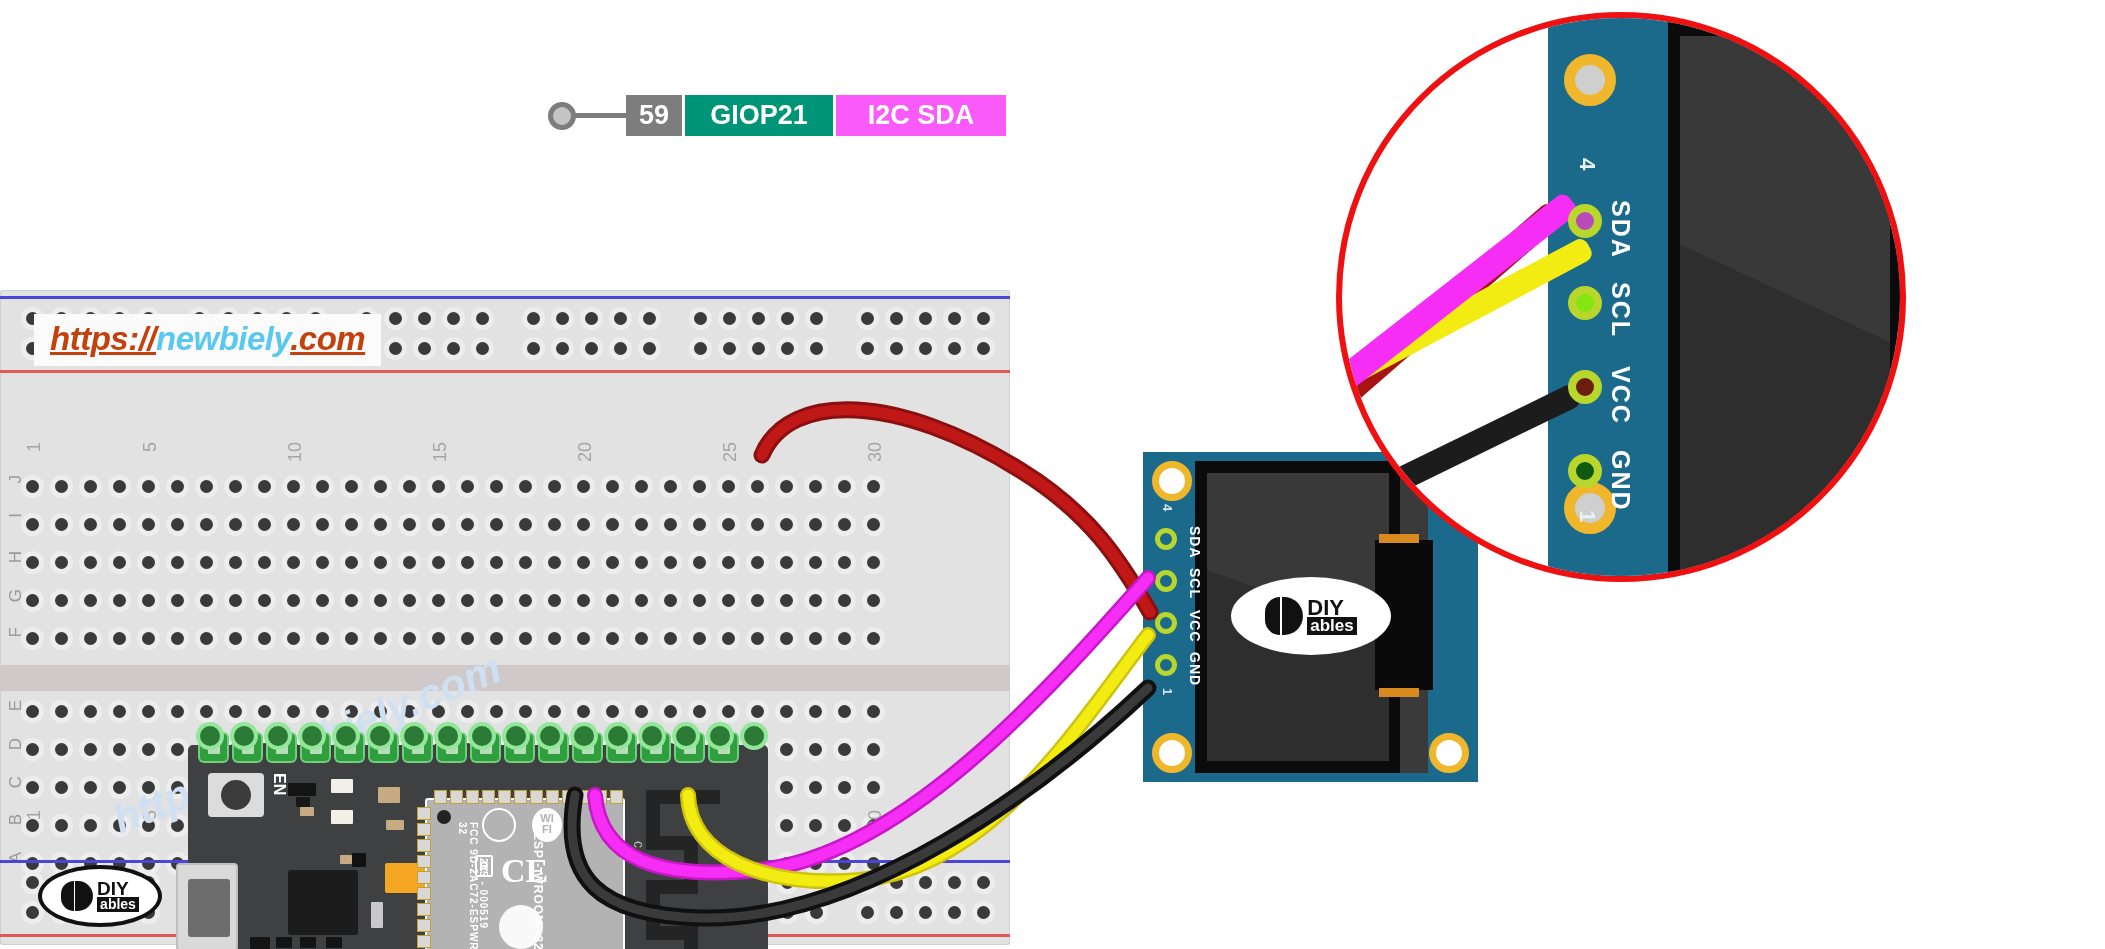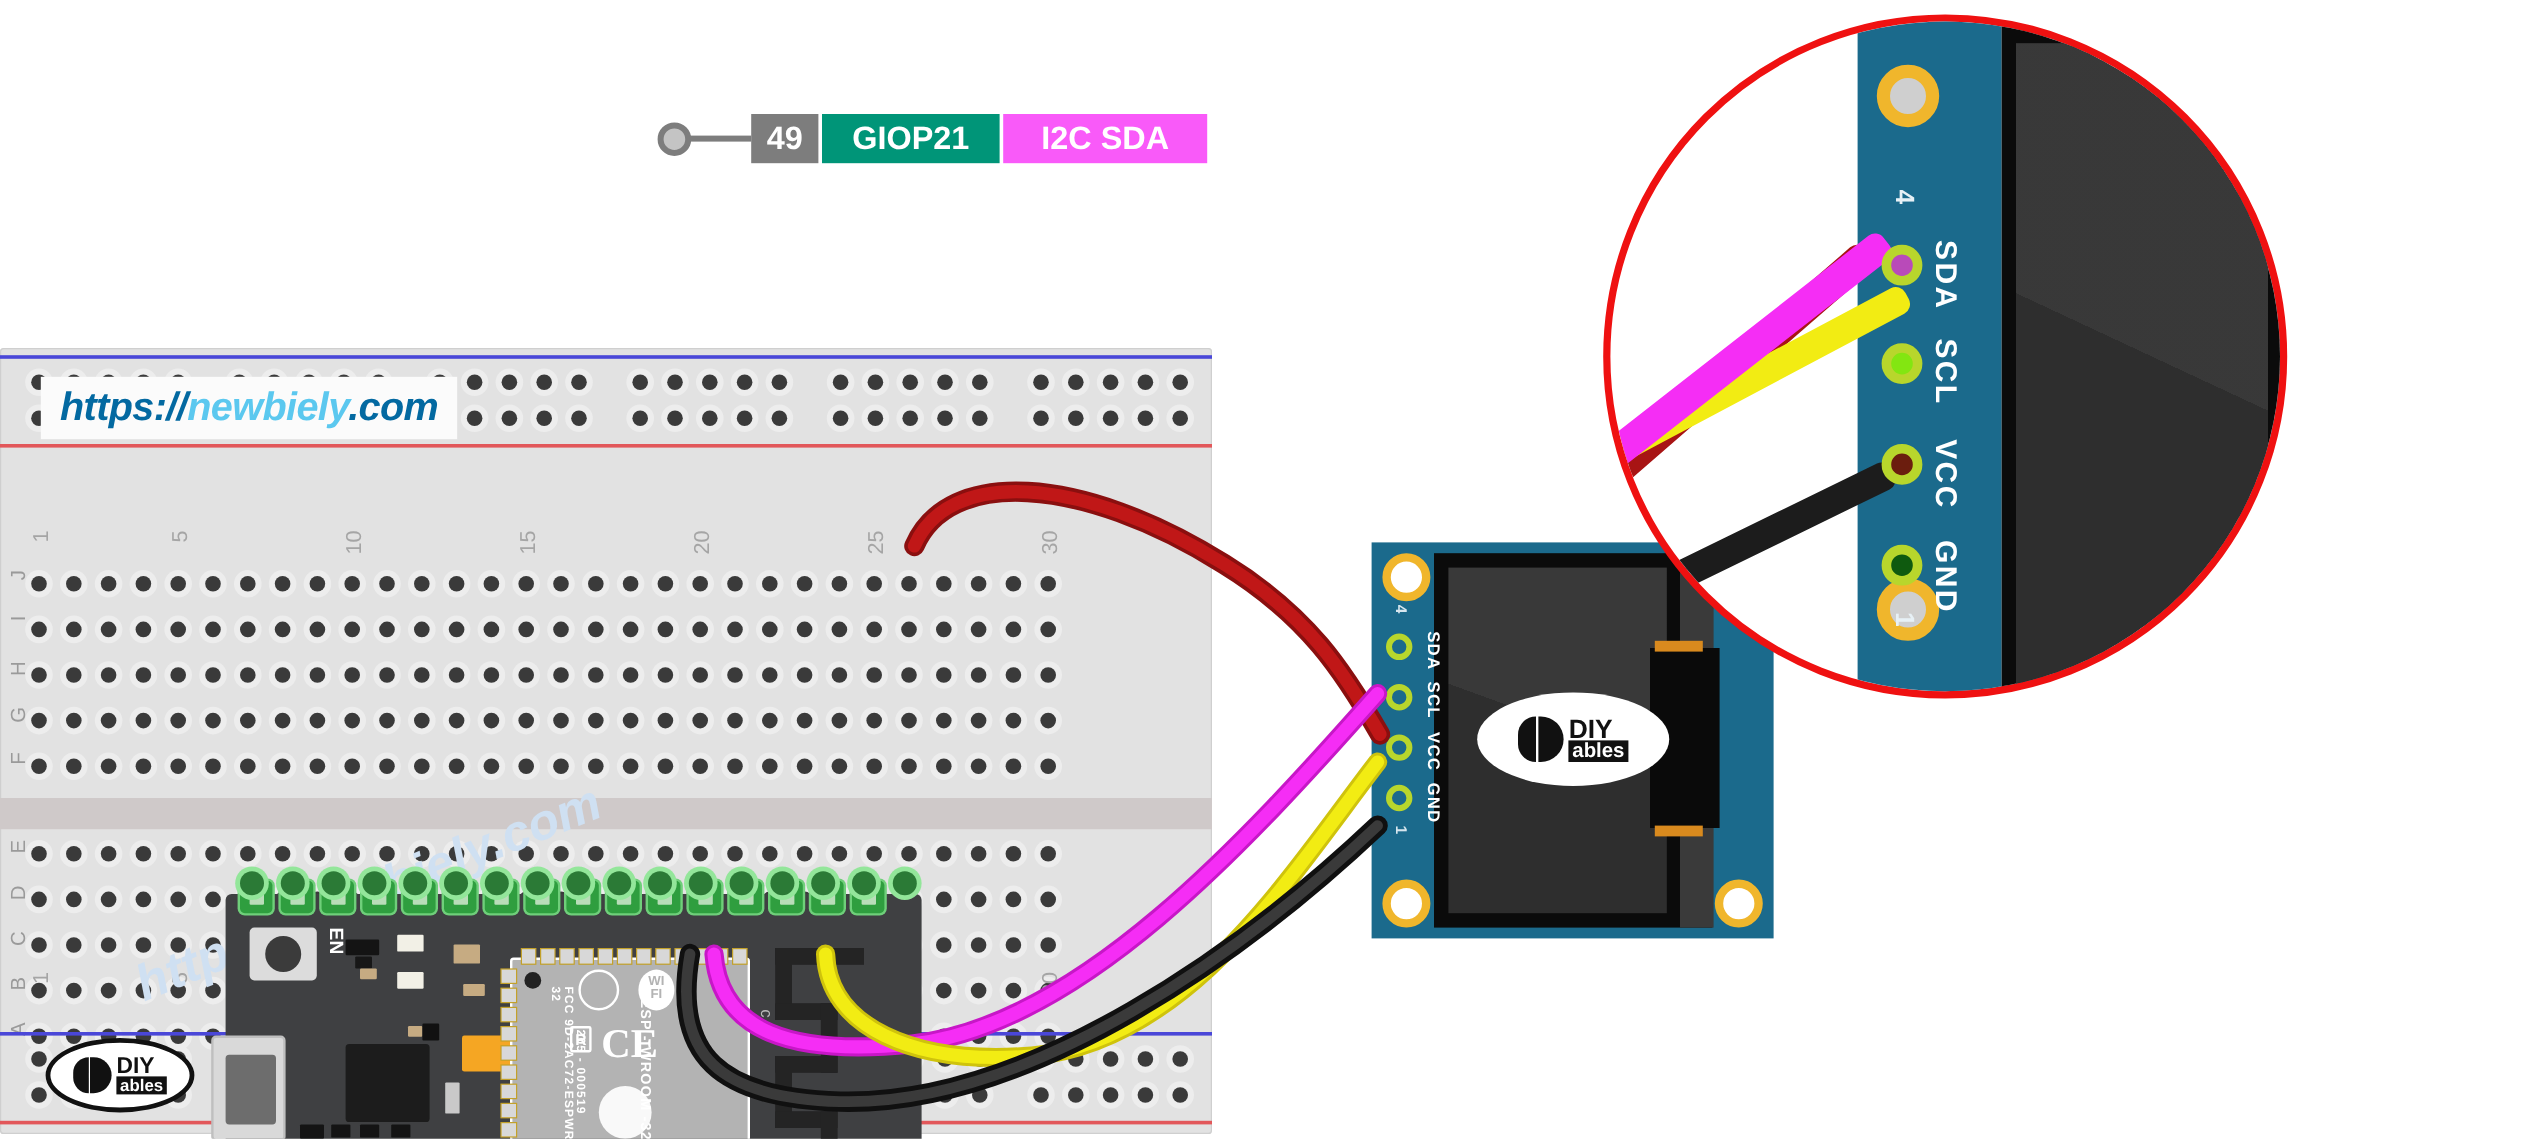--- a/index.html
+++ b/index.html
@@ -68,21 +68,21 @@
   }
   .bb-num { color:#a5a5a5; font-size:18px; }
 
   
   #bb-url {
     position:absolute; left:34px; top:24px;
     background:#fbfbfb; padding:6px 16px 8px 16px;
     font-size: 33px; font-style: italic; font-weight: bold;
     white-space: nowrap; letter-spacing:-0.5px;
   }
-  #bb-url .c-dark { color:#0369a1; }
+  #bb-url .c-dark { color:#c2410c;text-decoration:underline; }
   #bb-url .c-blue { color:#5bc8ef; }
 
   
   #bb-watermark {
     position:absolute; left: 100px; top: 430px;
     font-size: 42px; font-style: italic; font-weight: bold;
     color: #cfe0f2; transform: rotate(-22deg);
     white-space: nowrap; pointer-events:none;
   }
 
@@ -285,21 +285,21 @@
 <div id="stage">
 
   <div id="pin-legend">
 
 
     <div class="legend-row">
       <div class="legend-dot-wrap">
         <div class="legend-dot"></div>
         <div class="legend-lead"></div>
       </div>
-      <div class="legend-num">49</div>
+      <div class="legend-num">59</div>
       <div class="legend-gpio">GIOP21</div>
       <div class="legend-fn" id="fn1" style="background: rgb(249, 90, 249);">I2C SDA</div>
     </div>
 
   </div>
 
   <div id="breadboard">
 
     <div class="rail-line rail-blue" style="top:6px;"></div>
     <div class="rail-line rail-red" style="top:80px;"></div>

